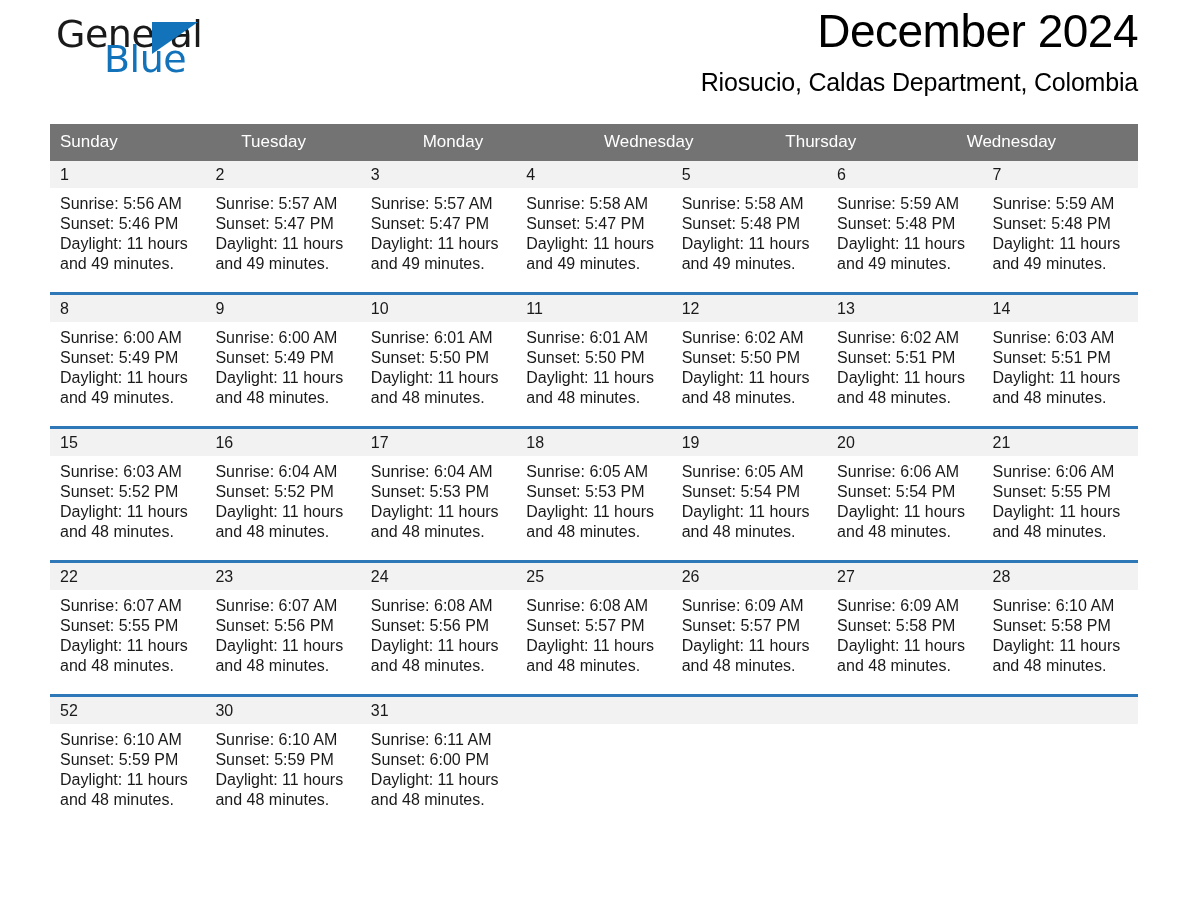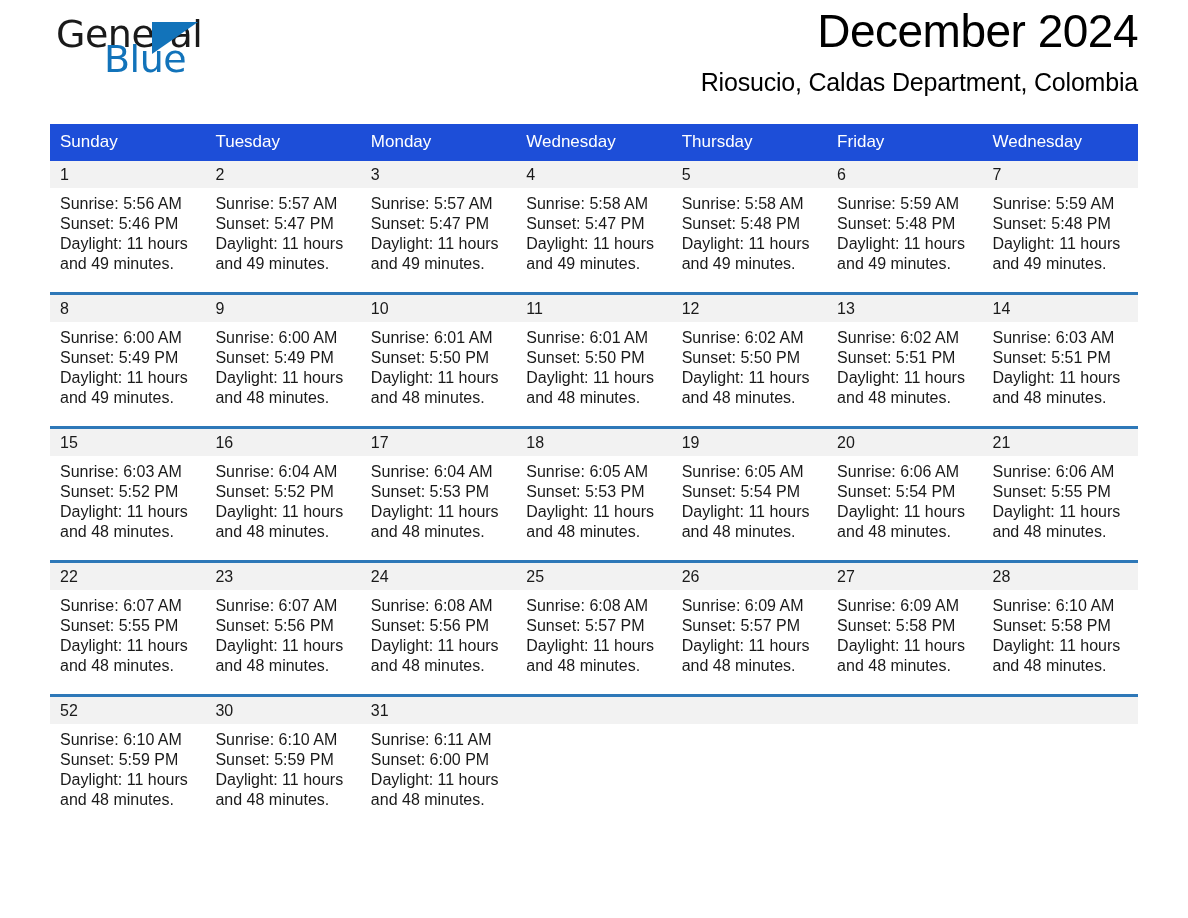--- a/index.html
+++ b/index.html
@@ -90,21 +90,21 @@
   }
 
   
   .calendar {
     margin-top: 14px;
     width: 1088px;
   }
 
   .weekday-row {
     display: flex;
-    background: #1d4ed8;
+    background: #737373;
   }
   .weekday-cell {
     flex: 1 1 0;
     padding: 7px 10px 8px 10px;
     color: #ffffff;
     font-size: 17px;
     line-height: 22px;
     font-weight: 400;
   }
 
@@ -162,21 +162,20 @@
   </div>
 
   <div class="calendar">
 
     <div class="weekday-row">
       <div class="weekday-cell">Sunday</div>
       <div class="weekday-cell">Tuesday</div>
       <div class="weekday-cell">Monday</div>
       <div class="weekday-cell">Wednesday</div>
       <div class="weekday-cell">Thursday</div>
-      <div class="weekday-cell">Friday</div>
       <div class="weekday-cell">Wednesday</div>
     </div>
 
     <div id="weeks-container">
         <div class="week-row first">
           <div class="day-cell">
             <div class="day-number-band">1</div>
             <div class="day-info">
               <div>Sunrise: 5:56 AM</div>
               <div>Sunset: 5:46 PM</div>

